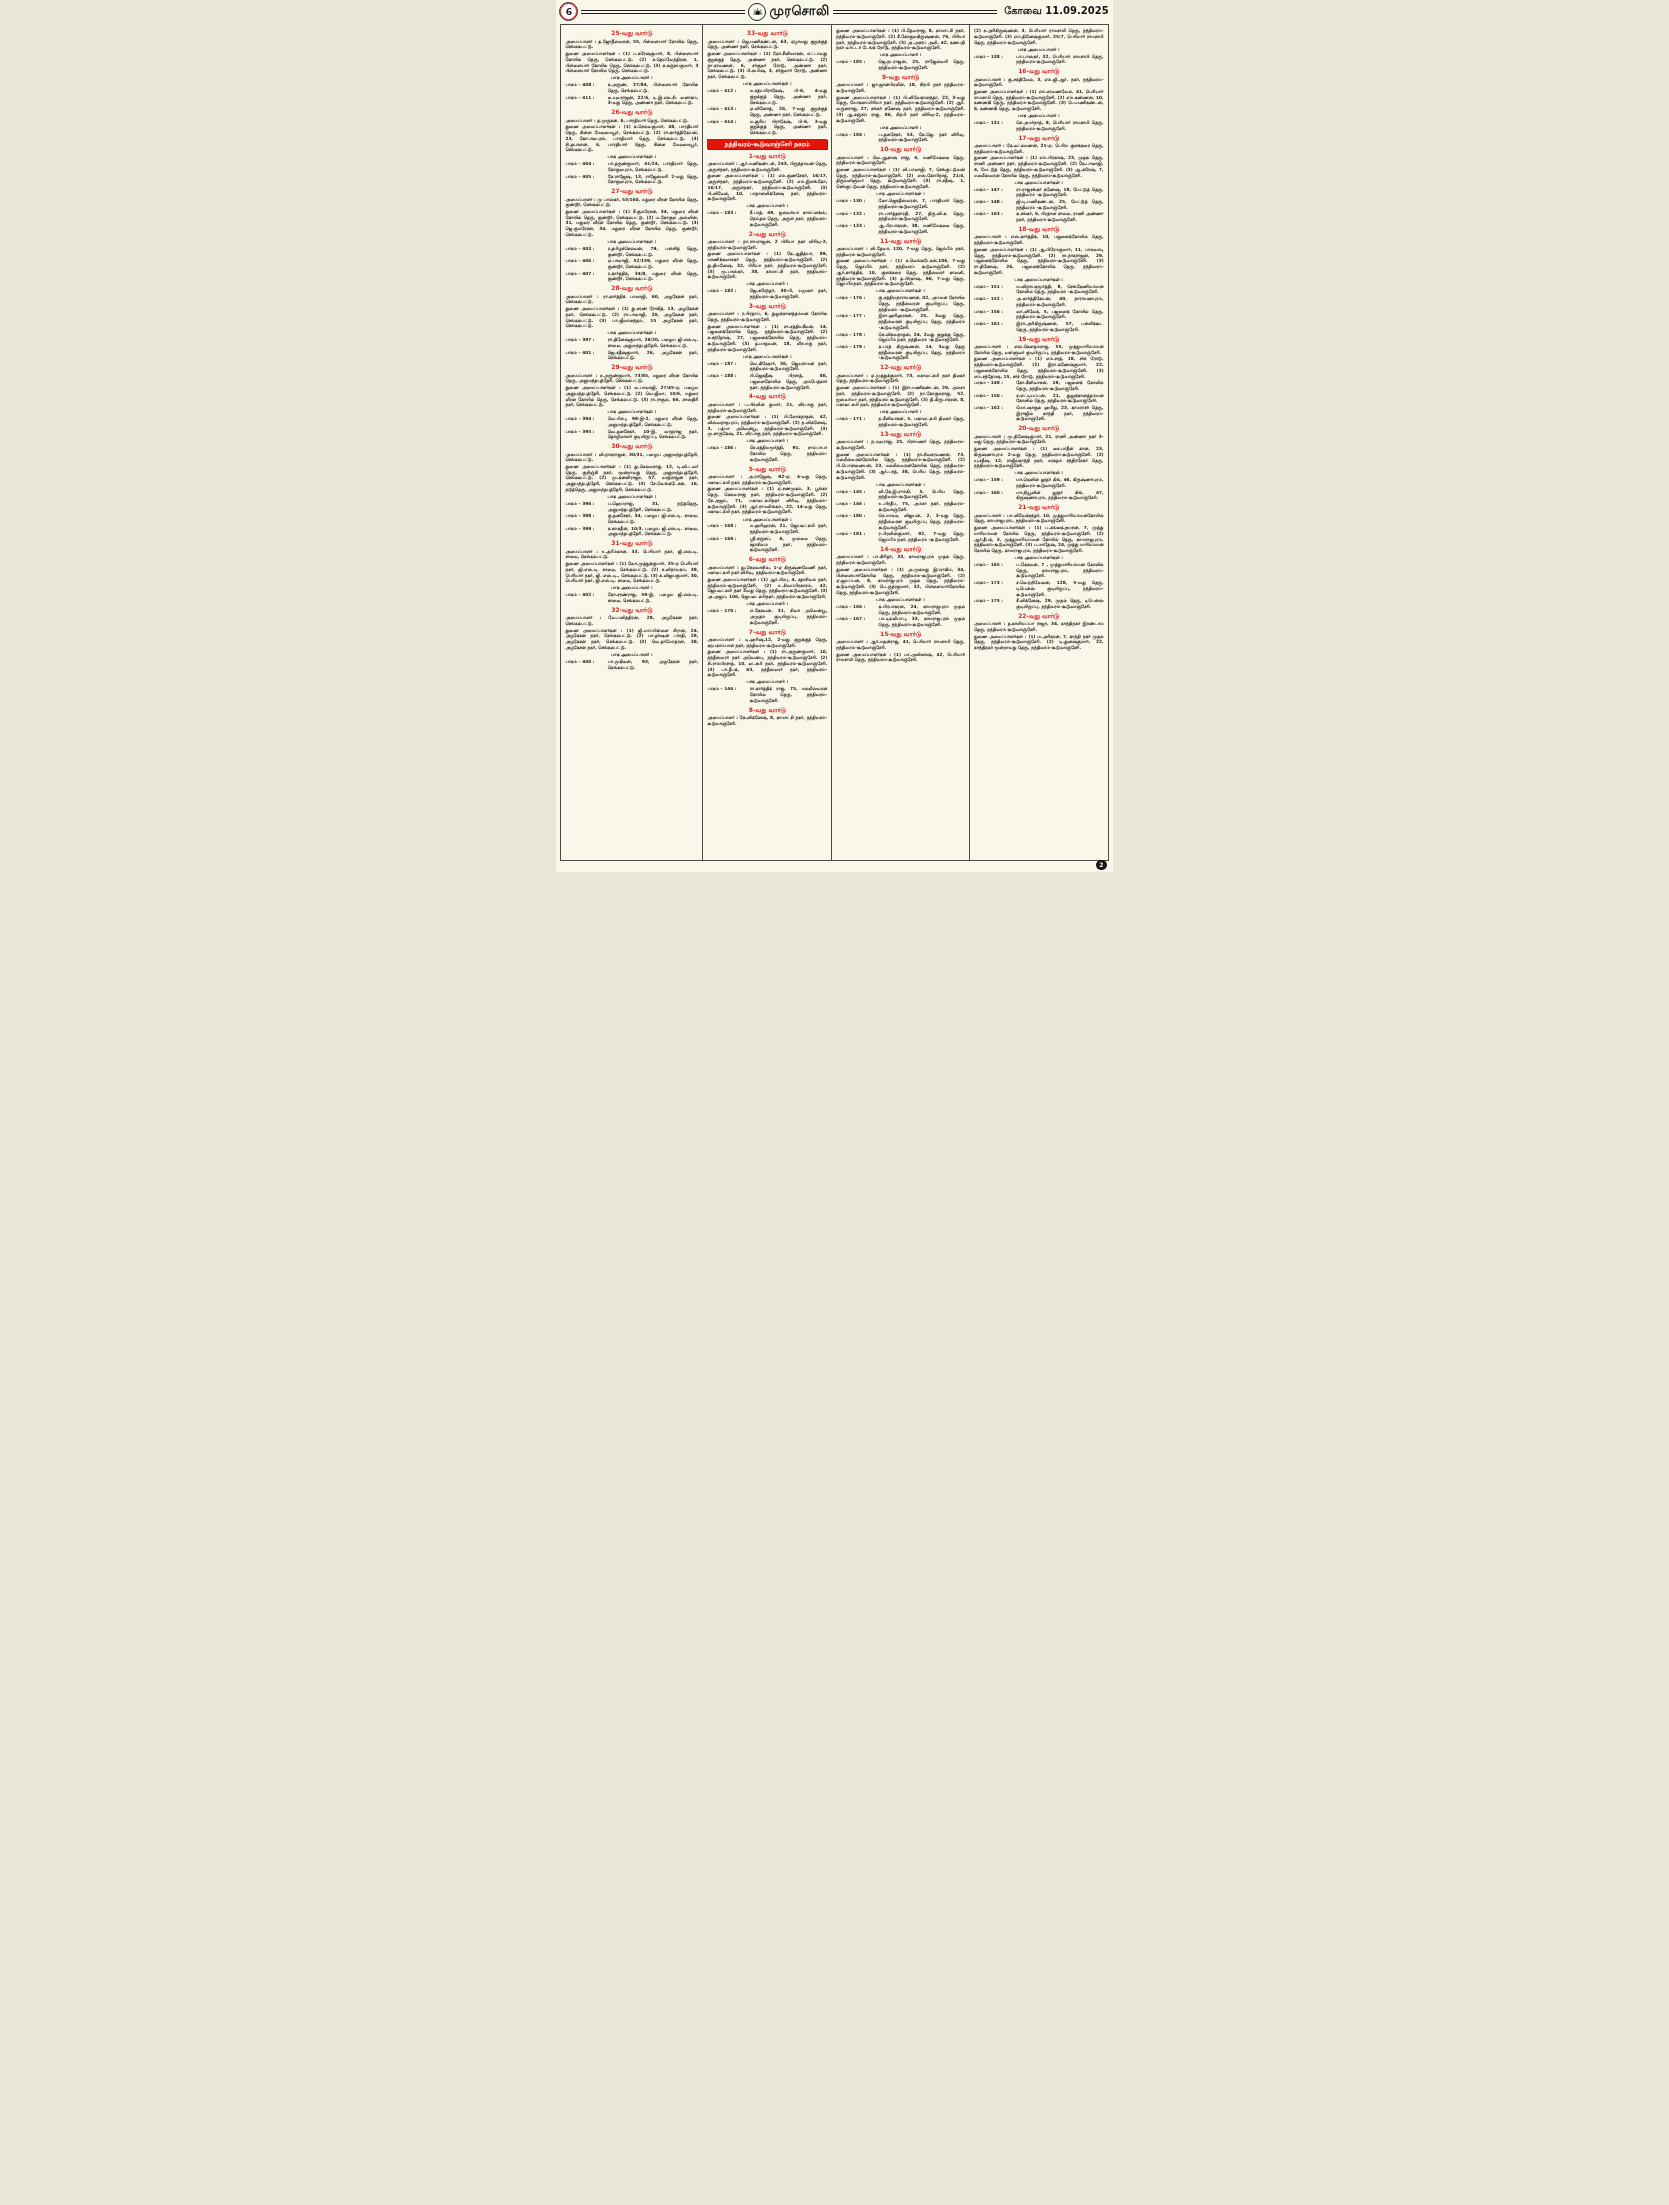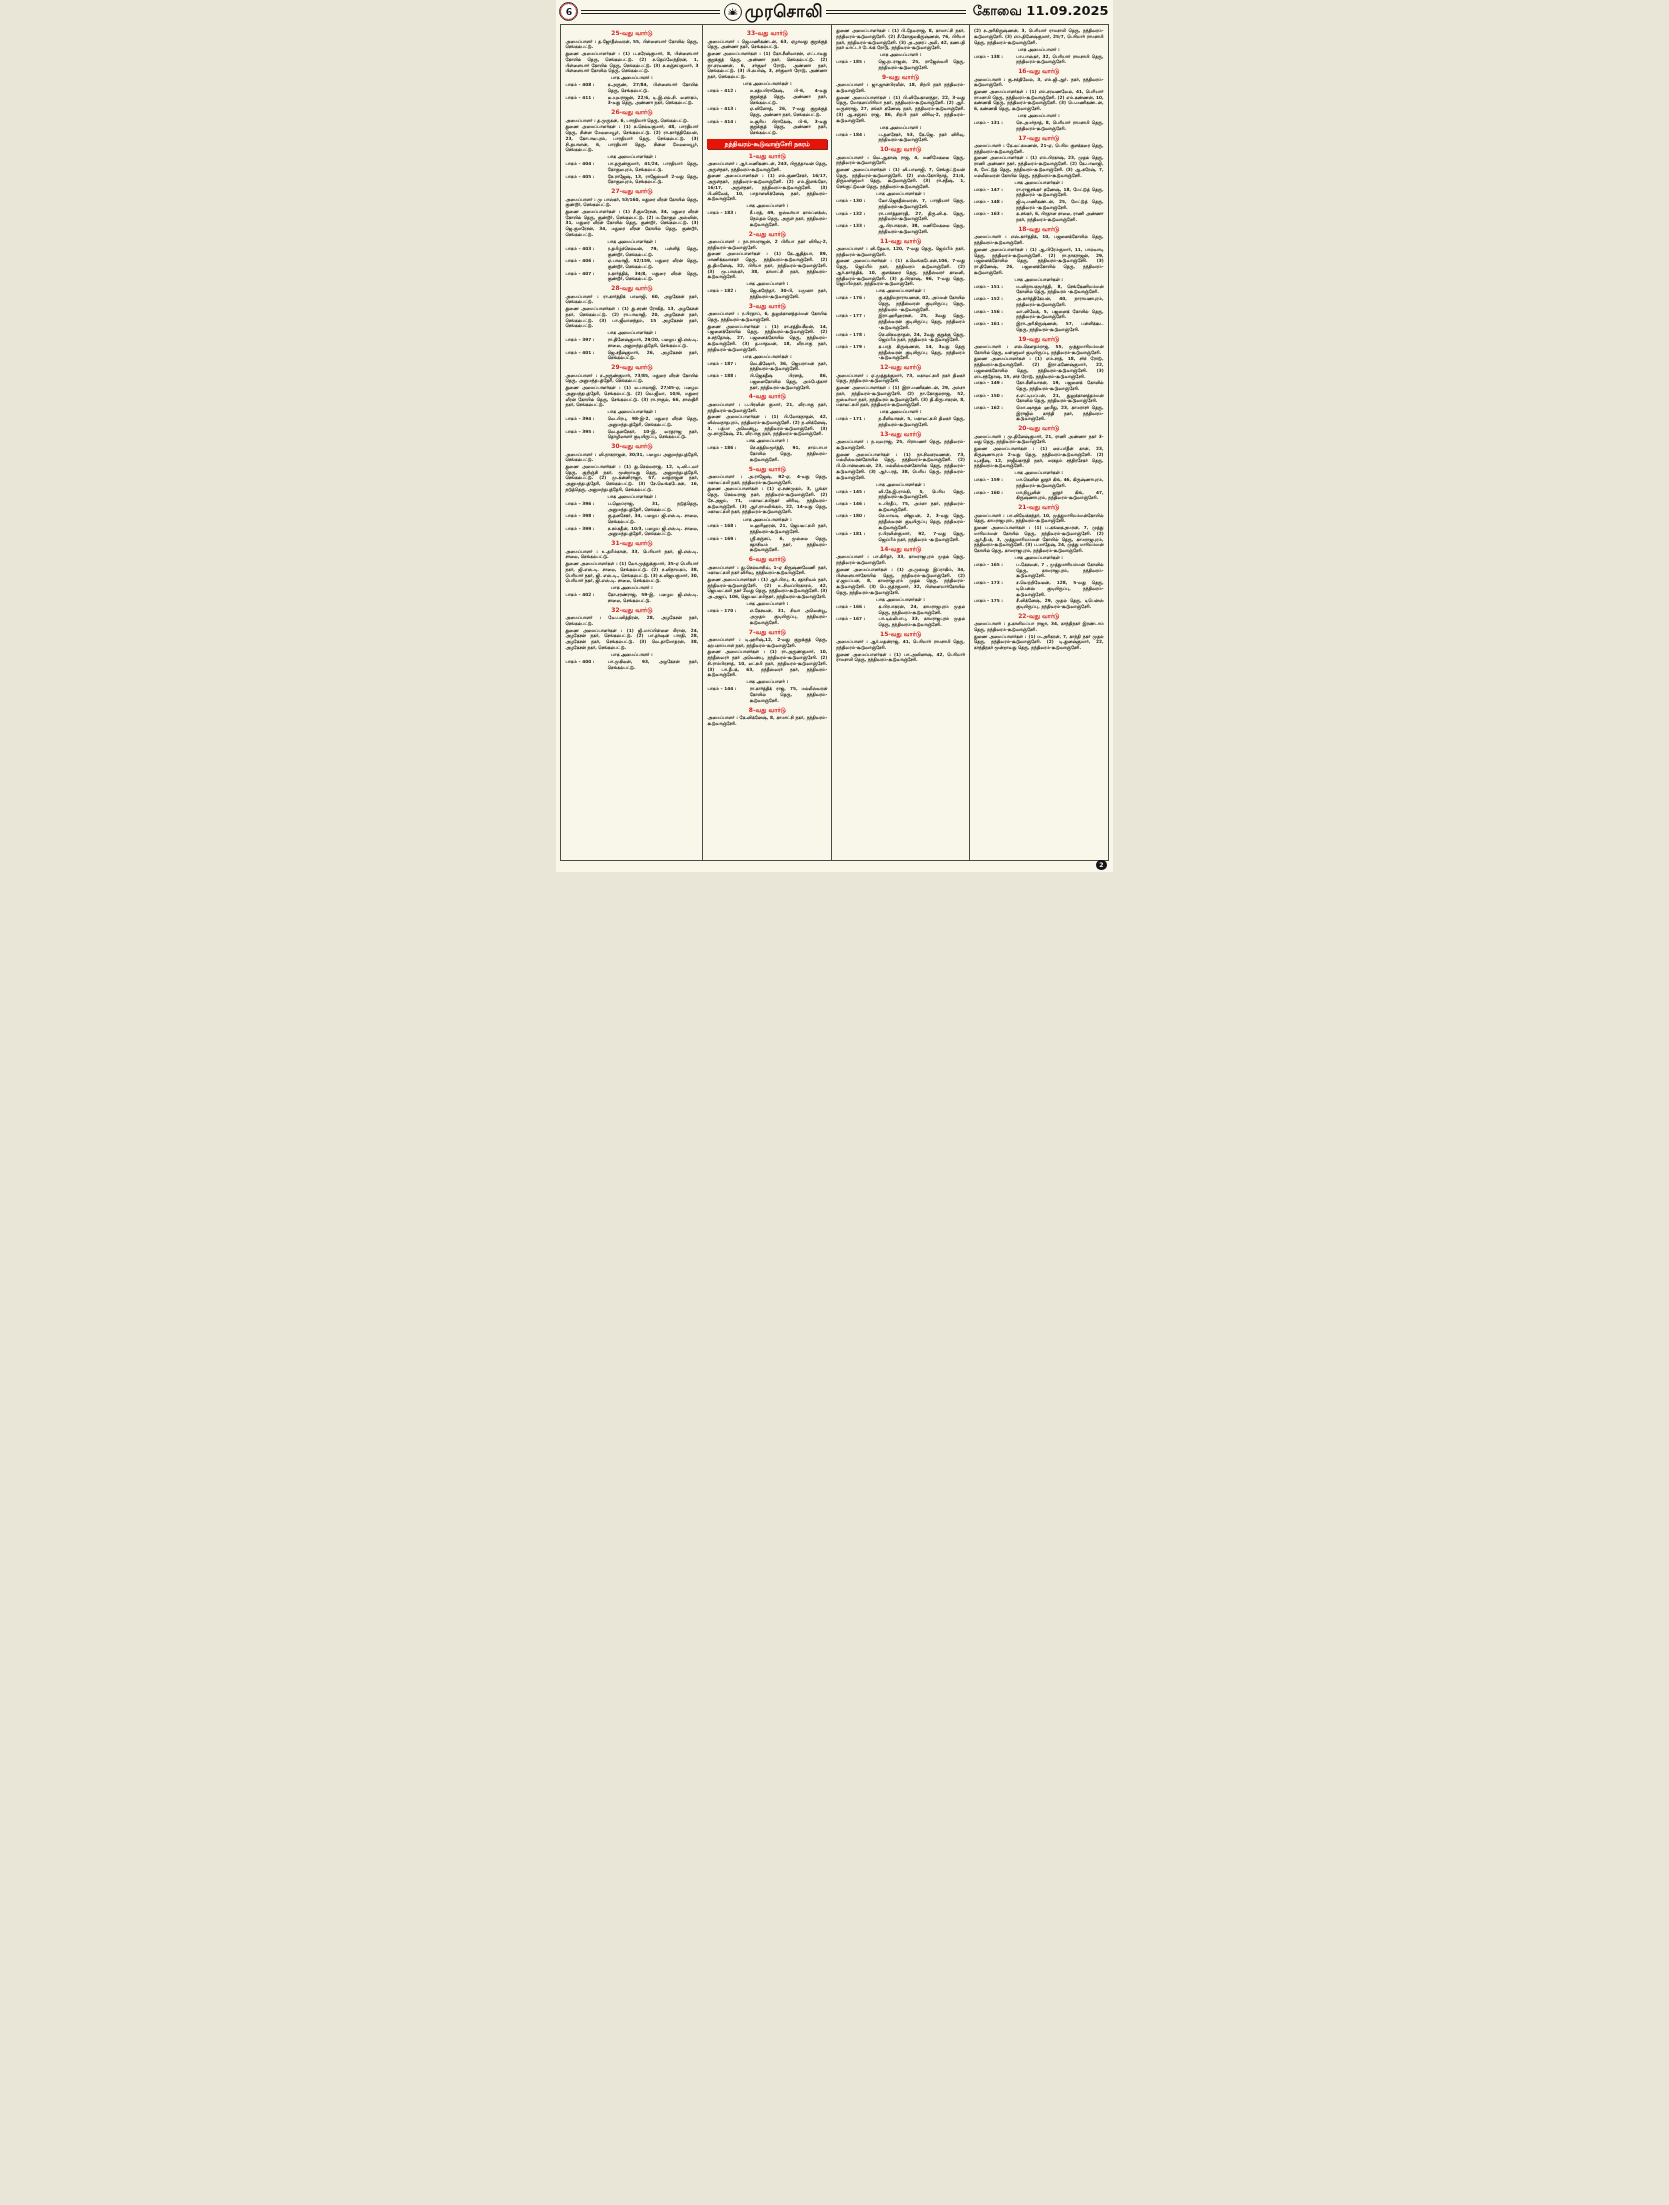--- a/index.html
+++ b/index.html
@@ -6,22 +6,22 @@
   .page{position:relative;width:557px;height:872px;margin:0 auto;background:#f9f7ea;
         font-family:"DejaVu Sans","Liberation Sans",sans-serif;color:#23201a;overflow:hidden;}
   .header{position:absolute;top:0;left:0;right:0;height:22px;display:flex;align-items:center;padding:1.8px 4.4px 0 4.4px;box-sizing:border-box;}
   .page-badge{flex:0 0 auto;width:15px;height:15px;border-radius:50%;background:#fff;border:1.3px solid #cf1f1c;
         outline:0.9px solid #2a2a2a;display:flex;align-items:center;justify-content:center;
         font-weight:bold;font-size:9.3px;color:#1a1a1a;}
   .dbl-rule{flex:1 1 auto;height:1.8px;border-top:0.9px solid #1c1c1c;border-bottom:0.9px solid #1c1c1c;margin:0 3.5px;}
   .masthead{flex:0 0 auto;display:flex;align-items:center;gap:3.1px;}
   .logo-circle{width:16px;height:16px;border-radius:50%;border:1.3px solid #1c1c1c;background:#fdfdf6;
         display:flex;align-items:center;justify-content:center;}
-  .masthead-title{font-size:17px;font-weight:bold;letter-spacing:0.4px;color:#141414;}
-  .edition{flex:0 0 auto;font-size:13px;font-weight:bold;color:#141414;margin-left:3.5px;white-space:nowrap;}
+  .masthead-title{font-size:13px;font-weight:bold;letter-spacing:0.4px;color:#141414;}
+  .edition{flex:0 0 auto;font-size:10px;font-weight:bold;color:#141414;margin-left:3.5px;white-space:nowrap;}
   .content{position:absolute;top:24px;bottom:10.6px;left:4.4px;right:4.4px;border:0.9px solid #4a4a46;
         display:flex;background:#f9f7ea;}
   .col{box-sizing:border-box;padding:2.2px 4px;overflow:hidden;}
   .col:not(:last-child){border-right:0.9px solid #4a4a46;}
   .col1{width:26%;} .col2{width:23.6%;} .col3{width:25.2%;} .col4{width:25.2%;}
   .ward-title{color:#d92320;text-align:center;font-weight:bold;font-size:6px;margin:2.2px 0 1.3px 0;}
   .city-banner{background:#e51408;color:#ffffff;text-align:center;font-weight:bold;font-size:6px;
         padding:1.3px 0.9px;margin:3.1px 0 1.3px 0;box-shadow:0.9px 0.9px 0 #7e0b06;}
   .para{font-size:4.3px;line-height:1.34;margin:0.9px 0;text-align:justify;font-weight:600;}
   .para .label{font-weight:800;}

